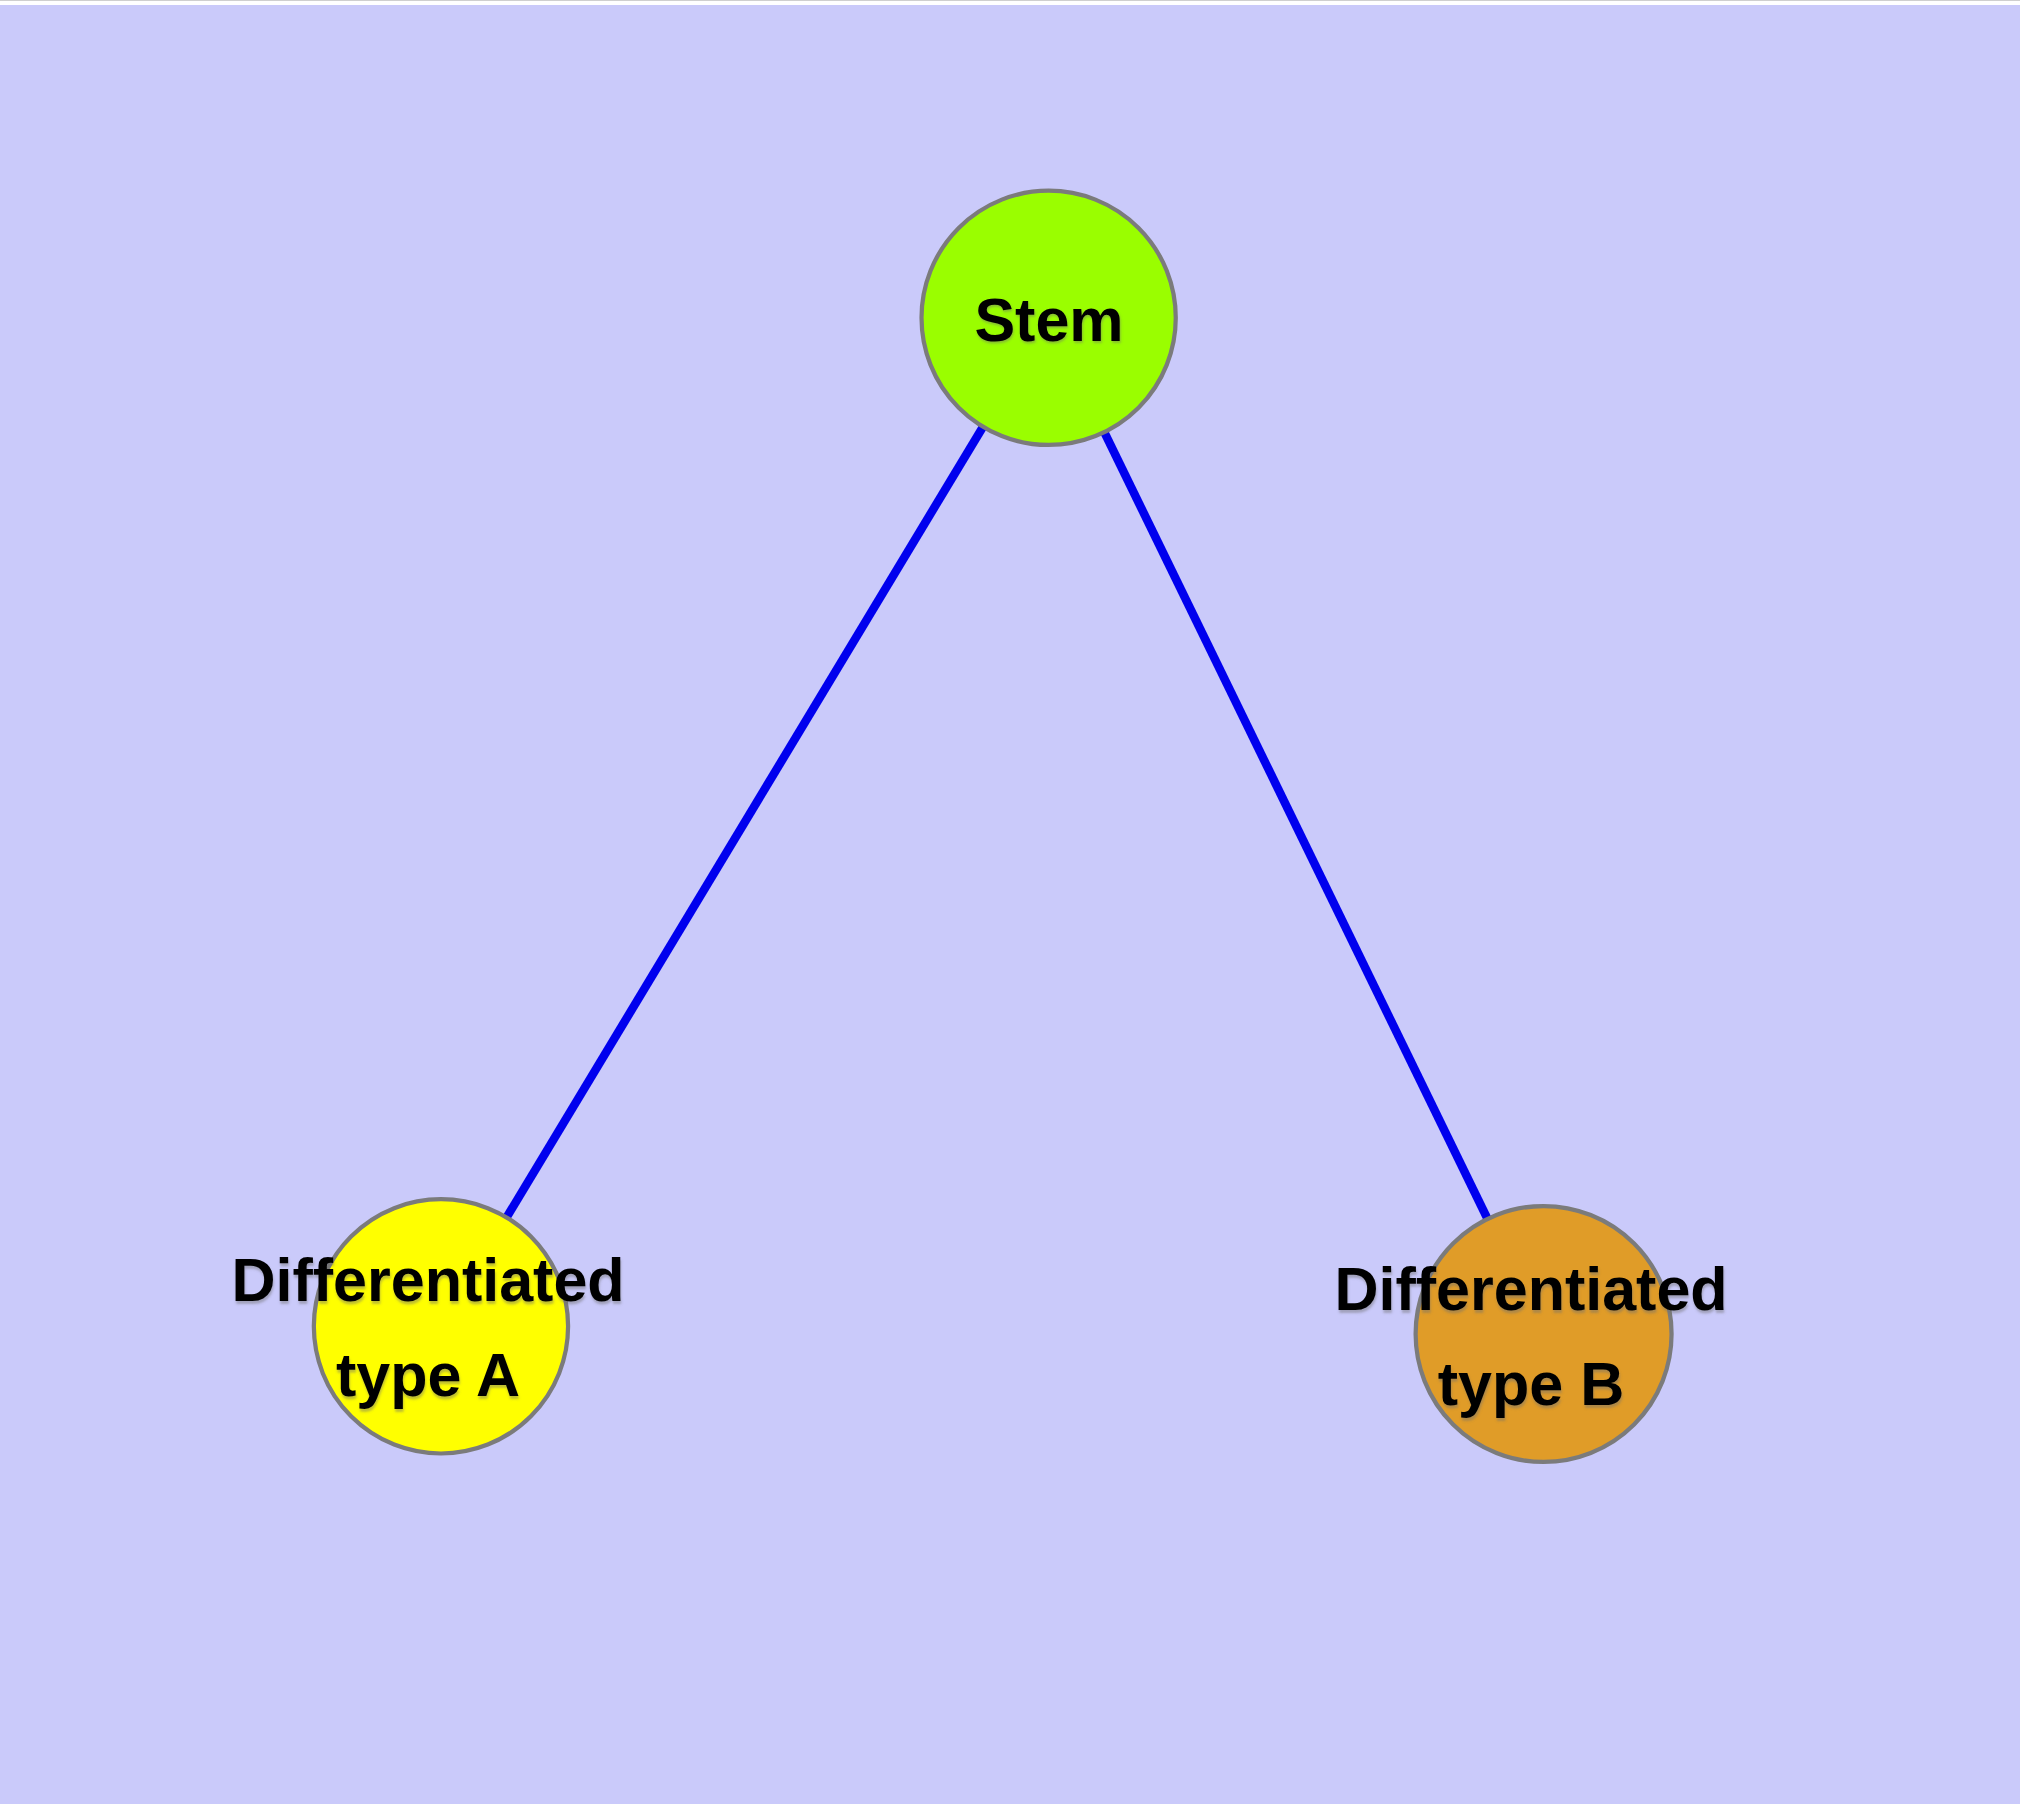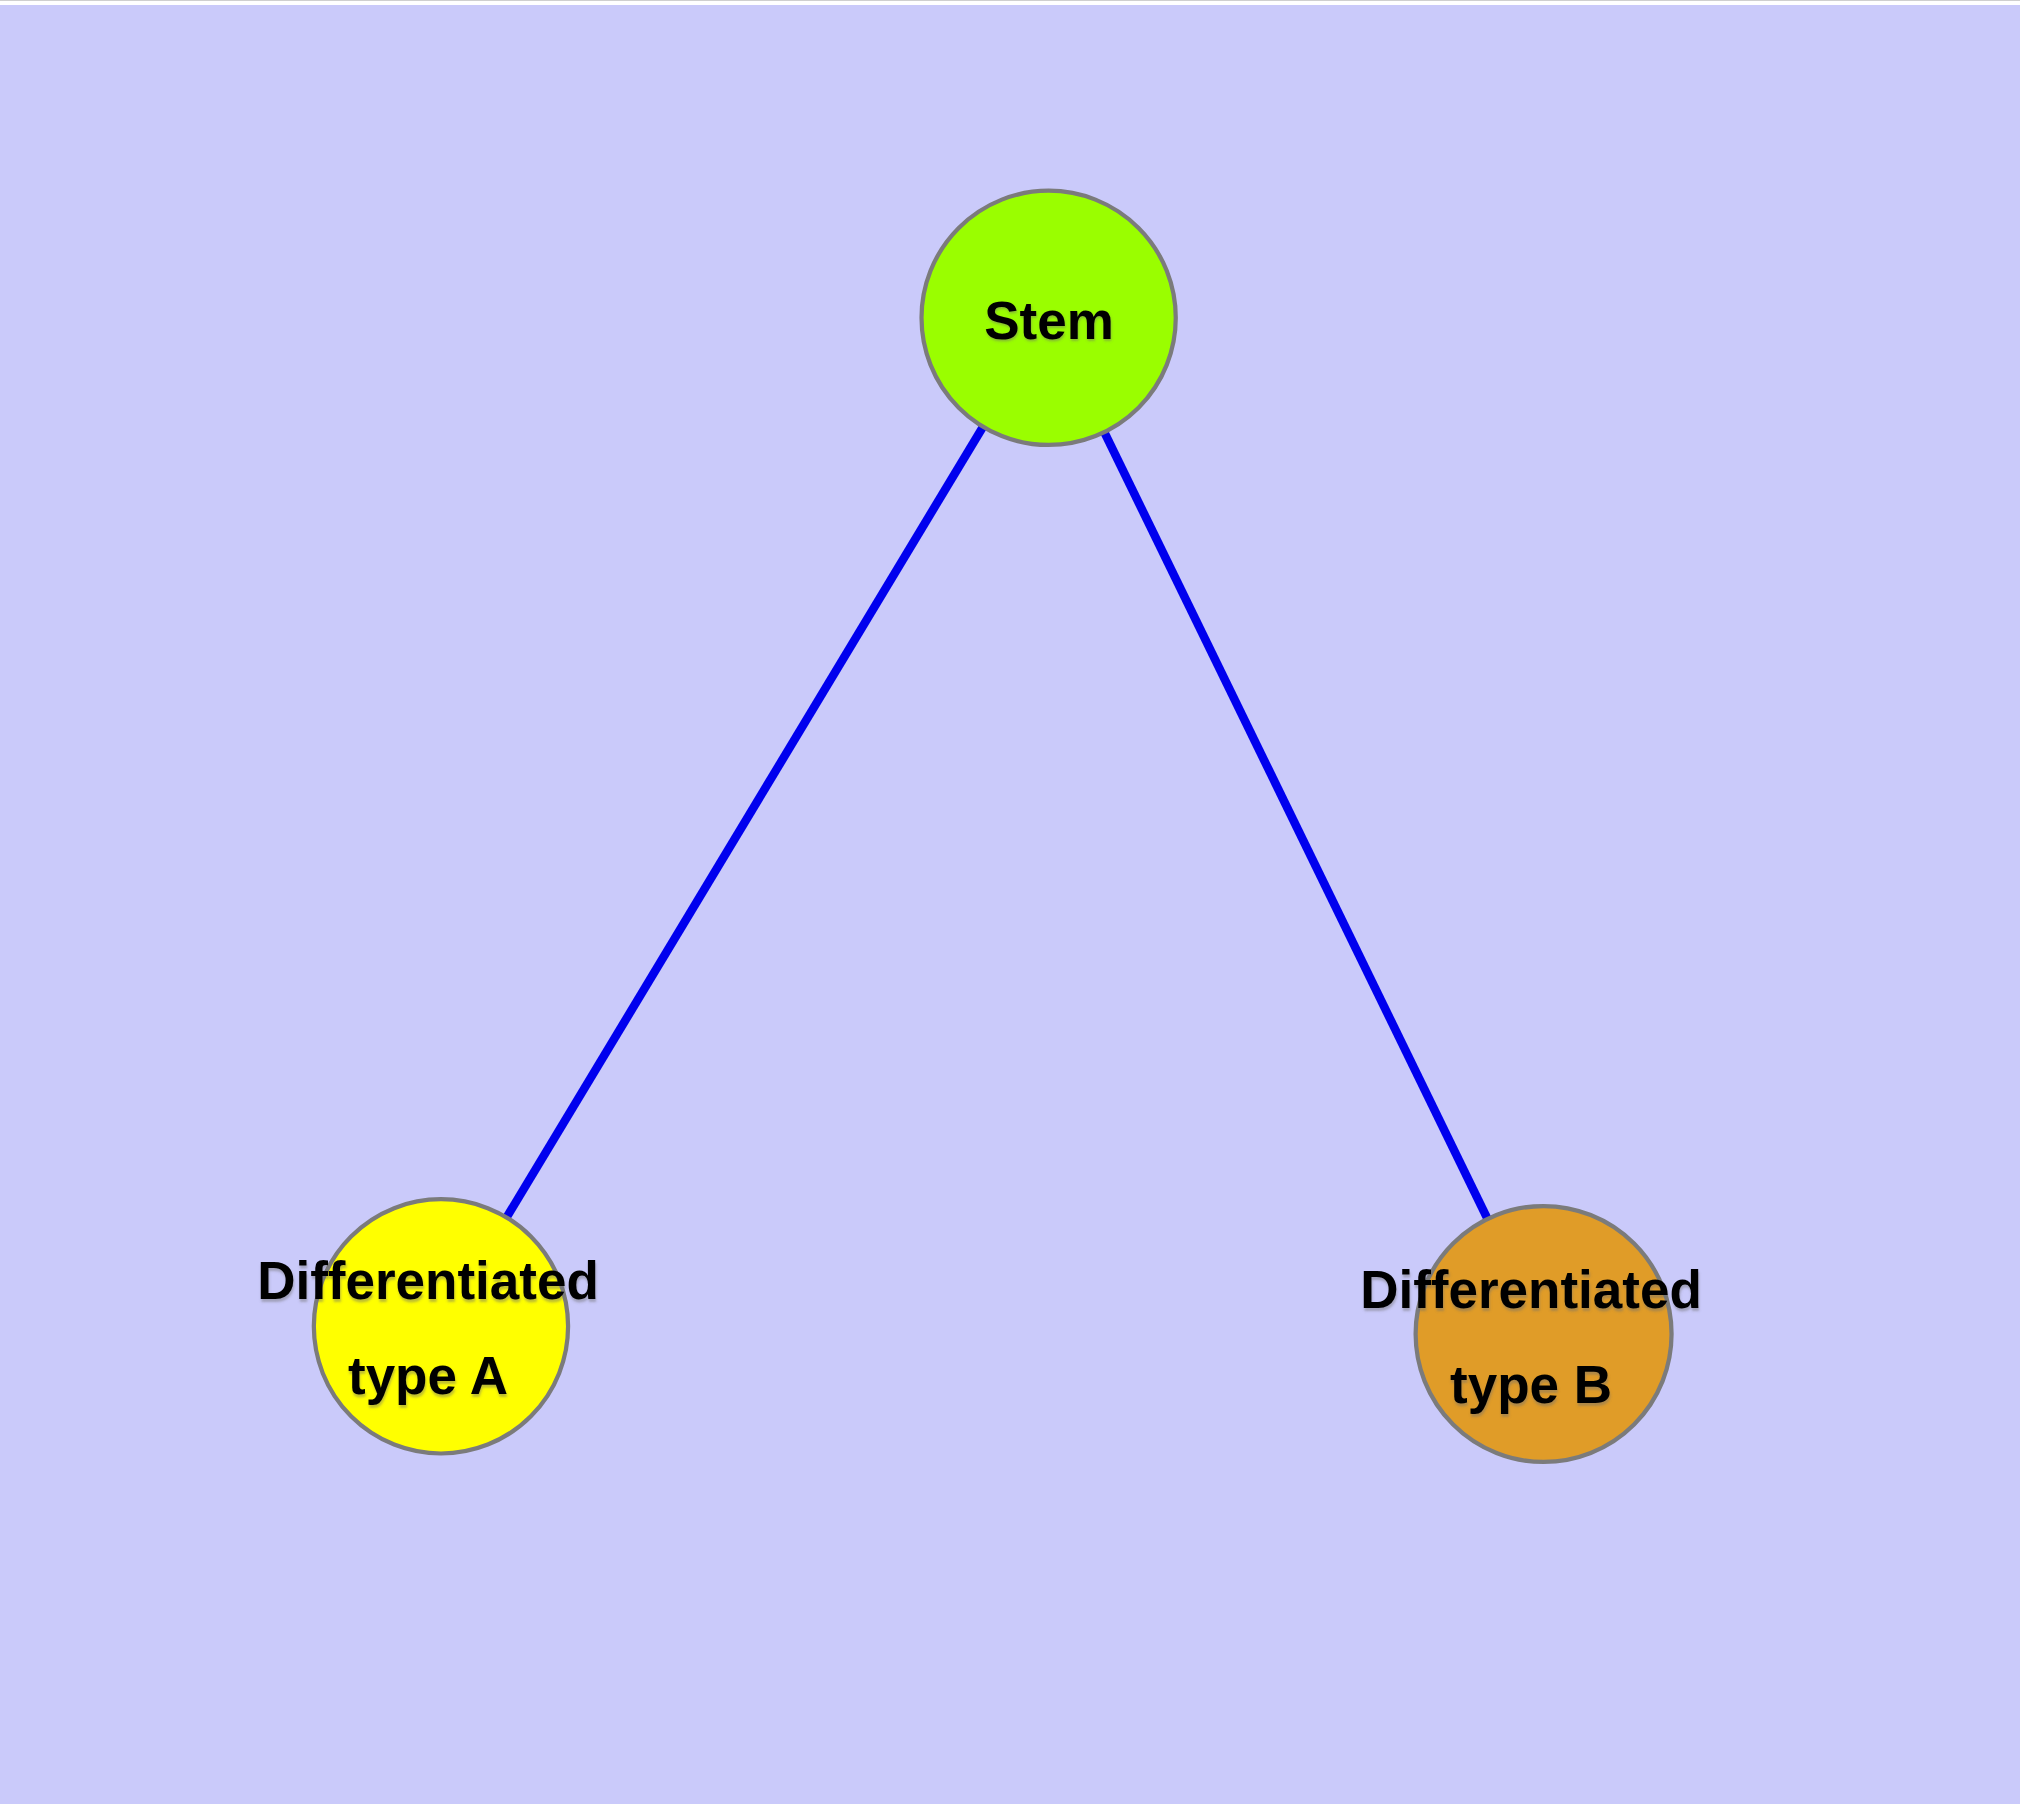--- a/index.html
+++ b/index.html
@@ -42,21 +42,21 @@
     stroke-linecap: butt;
   }
   .node {
     stroke-width: 5;
   }
   .label {
     position: absolute;
     transform: translate(-50%, -50%);
     font-family: "Liberation Sans", "DejaVu Sans", sans-serif;
     font-weight: bold;
-    font-size: 53px;
+    font-size: 61px;
     line-height: 95px;
     color: #000000;
     text-align: center;
     white-space: pre-line;
     text-shadow: 0.8px 2.5px 2.5px rgba(110,110,110,0.45);
     z-index: 3;
   }
   .label-stem { left: 1049px; top: 320px; }
   .label-a    { left: 428px;  top: 1328px; }
   .label-b    { left: 1531px; top: 1337px; }

